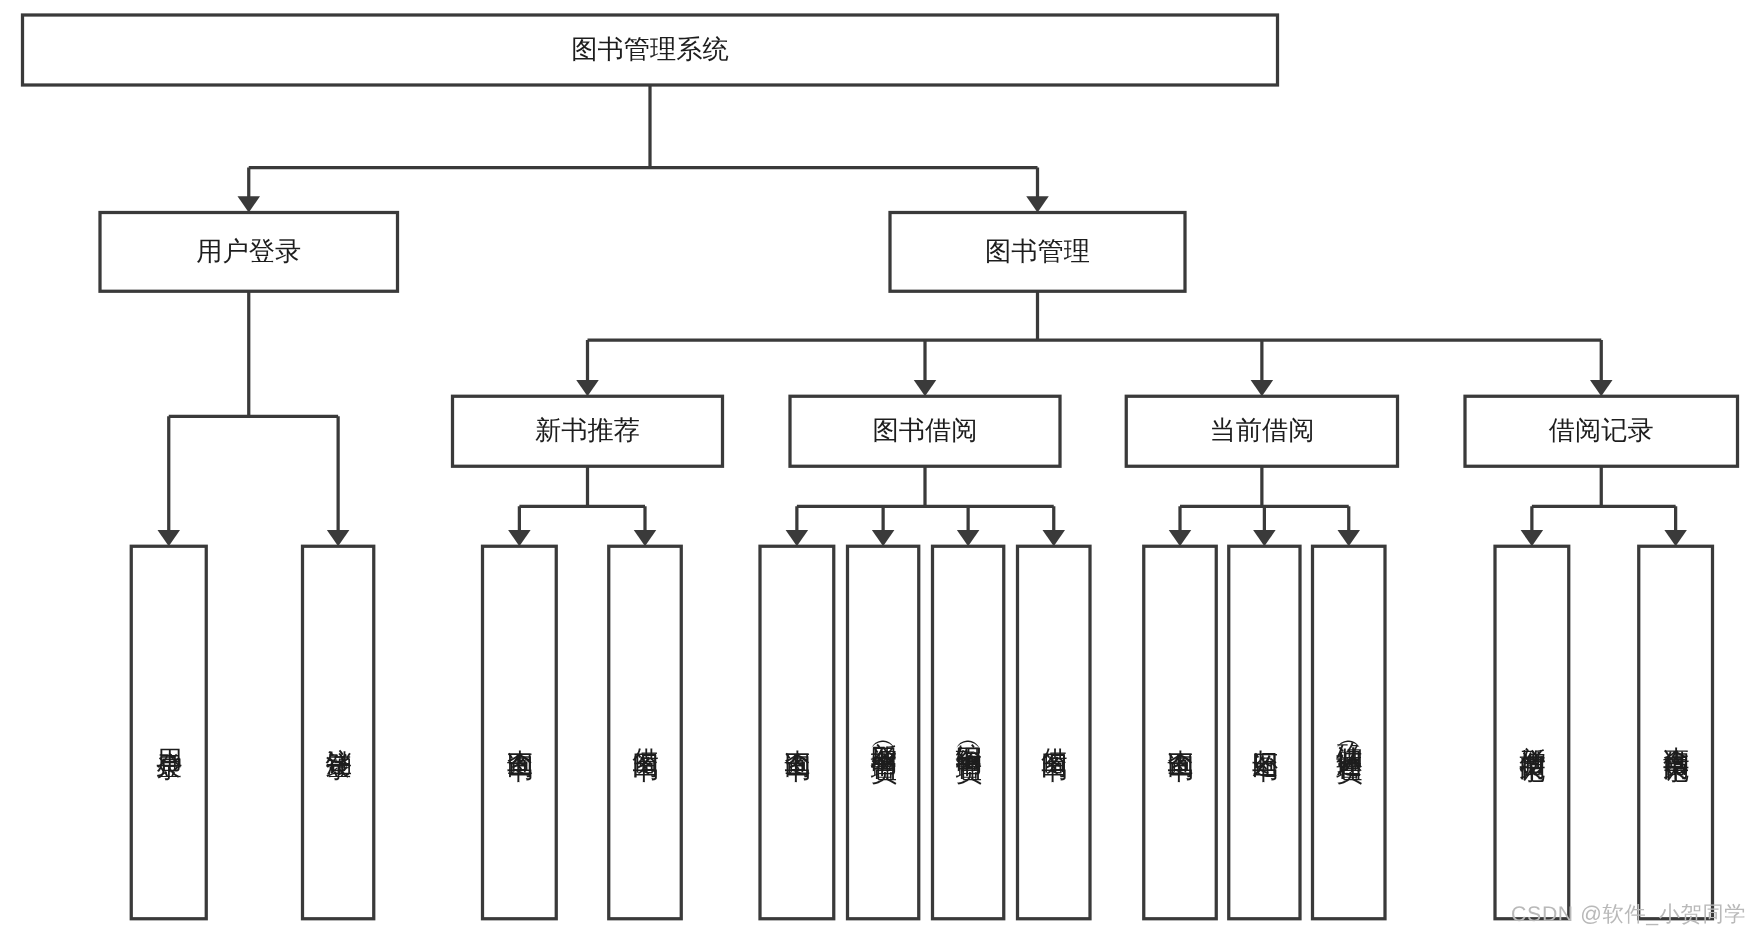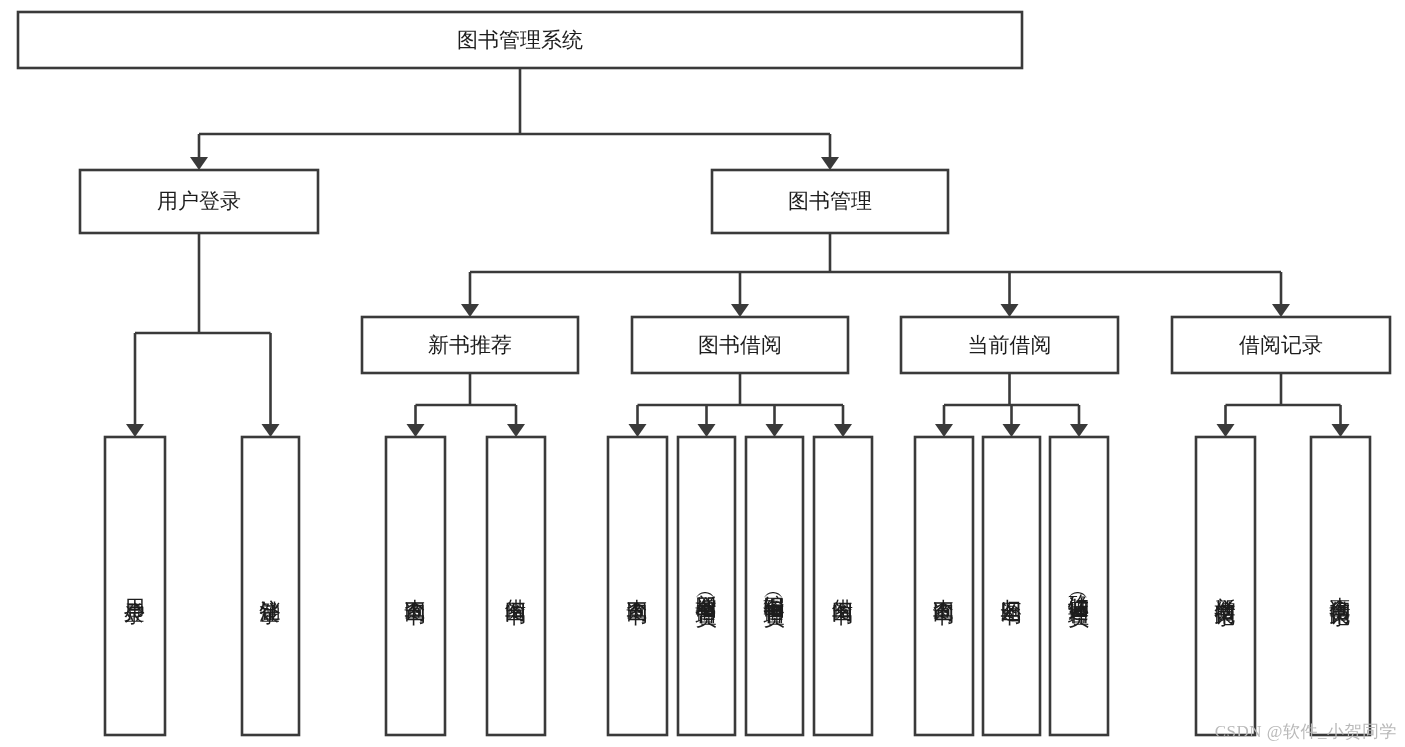--- a/index.html
+++ b/index.html
@@ -65,21 +65,21 @@
     position: absolute;
     display: flex;
     align-items: center;
     justify-content: center;
     pointer-events: none;
   }
   .watermark {
     position: absolute;
     right: 8px;
     bottom: 4px;
-    font-family: Liberation Serif, serif;
+    font-family: Liberation Sans, sans-serif;
     font-size: 17px;
     color: #b9b9b9;
     letter-spacing: 0.5px;
     white-space: nowrap;
   }
 </style>
 </head>
 <body>
 
 <div id="diagram-root">

